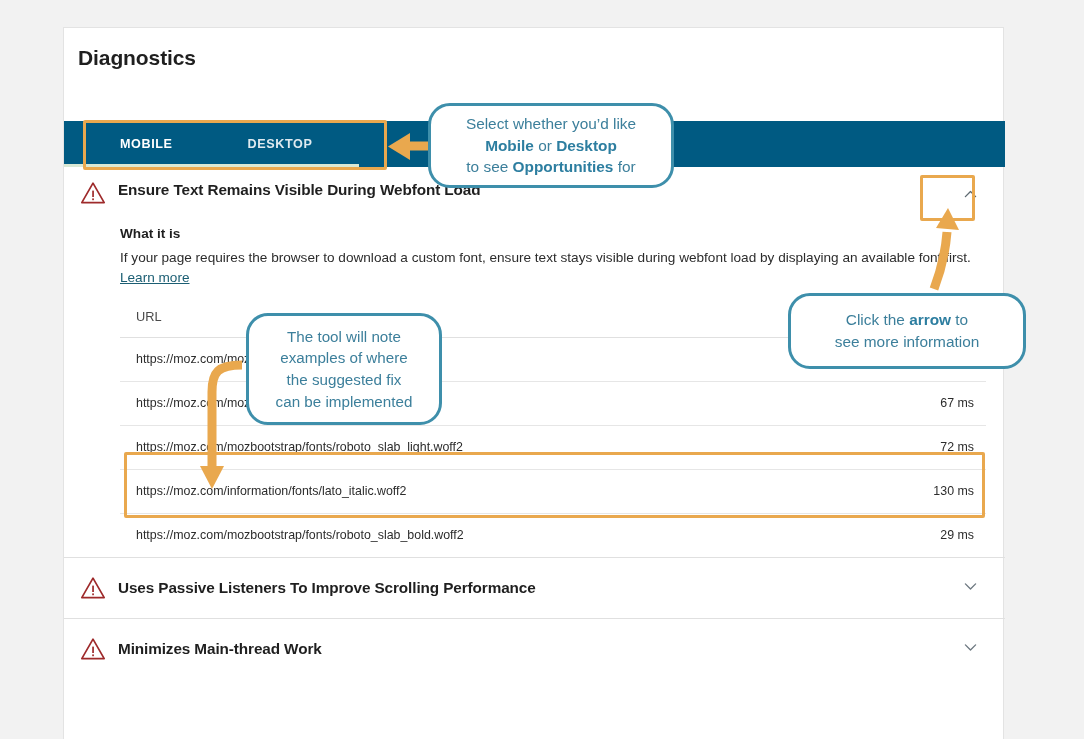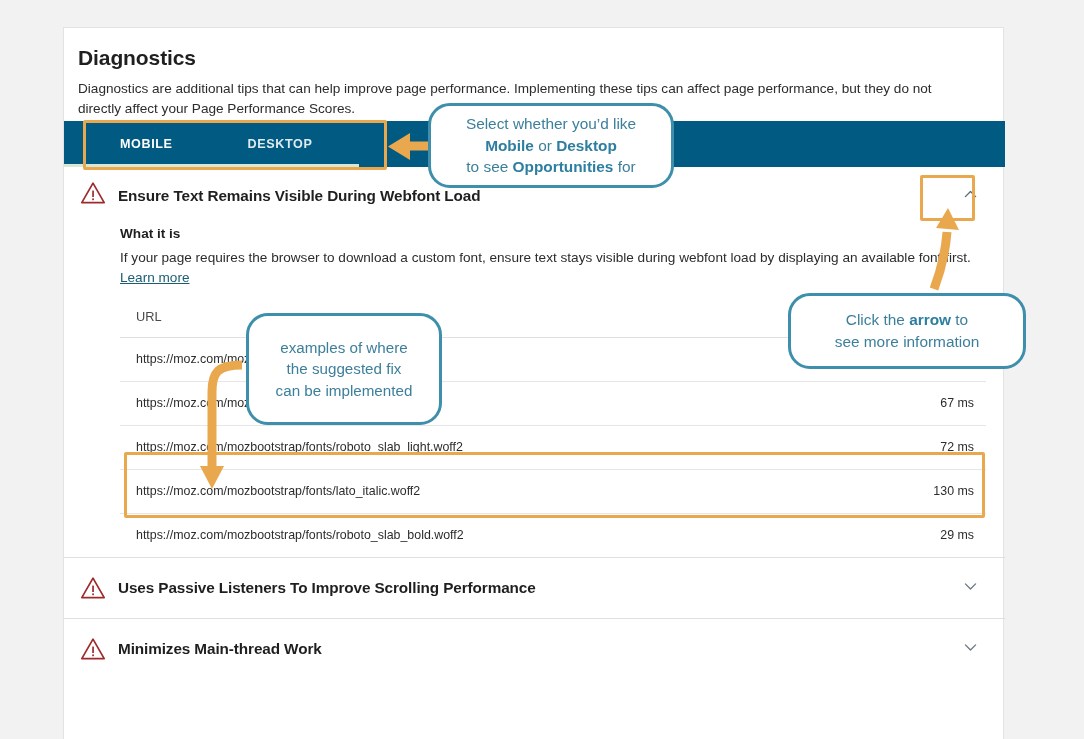--- a/index.html
+++ b/index.html
@@ -79,21 +79,21 @@
     height: 3px;
     background: #d9e8d4;
   }
 
   
   .diag-open { position: absolute; left: 0; top: 139px; width: 941px; }
 
   .diag-row-head {
     position: relative;
     display: flex;
-    align-items: flex-end;
+    align-items: flex-start;
     padding: 14px 14px 12px 16px;
   }
   .warn-icon { width: 26px; height: 24px; flex: 0 0 26px; margin-right: 12px; }
   .diag-title {
     font-size: 15.3px;
     font-weight: bold;
     color: #1f1f1f;
     letter-spacing: -0.1px;
   }
   .chevron-btn {
@@ -186,21 +186,20 @@
 </style>
 </head>
 <body>
 
 <div id="root">
 
   <div class="card">
 
     <div class="card-head">
       <h1 class="page-title">Diagnostics</h1>
-      <p class="page-desc">Diagnostics are additional tips that can help improve page performance. Implementing these tips can affect page performance, but they do not directly affect your Page Performance Scores.</p>
     </div>
 
     <div class="tabbar">
       <div class="tab tab-mobile">
         <span>MOBILE</span>
       </div>
       <div class="tab tab-desktop">
         <span>DESKTOP</span>
       </div>
       <div class="tab-active-underline"></div>
@@ -241,21 +240,21 @@
           </div>
           <div class="url-row">
             <span class="t">https://moz.com/mozbootstrap/fonts/lato_bold.woff2</span>
             <span class="t">67 ms</span>
           </div>
           <div class="url-row highlighted">
             <span class="t">https://moz.com/mozbootstrap/fonts/roboto_slab_light.woff2</span>
             <span class="t">72 ms</span>
           </div>
           <div class="url-row">
-            <span class="t">https://moz.com/mozbootstrap/fonts/lato_italic.woff2</span>
+            <span class="t">https://moz.com/information/fonts/lato_italic.woff2</span>
             <span class="t">130 ms</span>
           </div>
           <div class="url-row">
             <span class="t">https://moz.com/mozbootstrap/fonts/roboto_slab_bold.woff2</span>
             <span class="t">29 ms</span>
           </div>
         </div>
       </div>
 
       <div class="diag-collapsed">
@@ -318,20 +317,21 @@
   <div class="bubble" id="bub-tabs">
     <div class="bubble-inner">
       <div>Select whether you’d like</div>
       <div><b>Mobile</b><span> or </span><b>Desktop</b></div>
       <div><span>to see </span><b>Opportunities</b><span> for</span></div>
     </div>
   </div>
 
   <div class="bubble" id="bub-tool">
     <div class="bubble-inner">
+      <div>The tool will note</div>
       <div>examples of where</div>
       <div>the suggested fix</div>
       <div>can be implemented</div>
     </div>
   </div>
 
   <div class="bubble" id="bub-arrow">
     <div class="bubble-inner">
       <div><span>Click the </span><b>arrow</b><span> to</span></div>
       <div>see more information</div>

